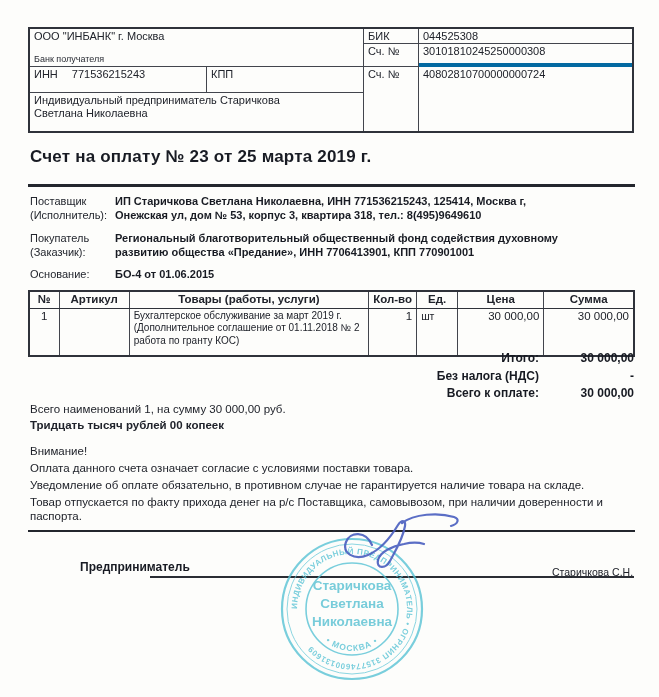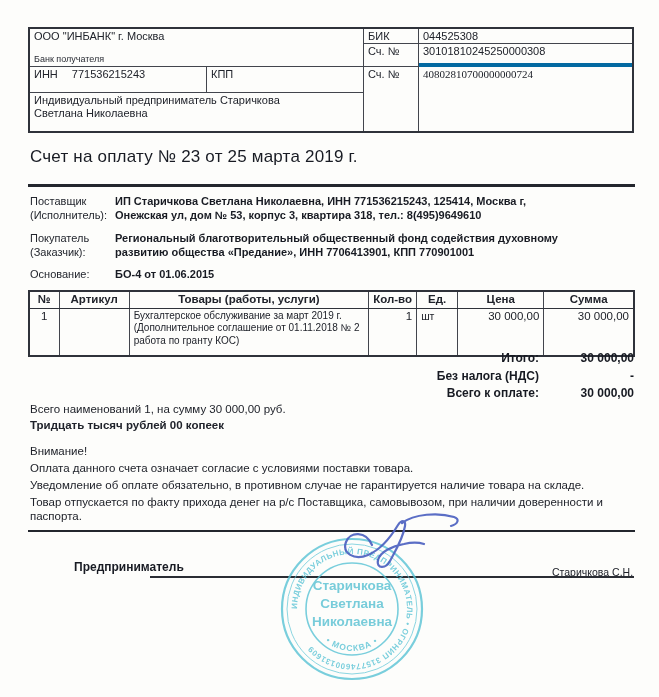--- a/index.html
+++ b/index.html
@@ -23,27 +23,27 @@
   .bank-table .cell { padding:1px 4px; overflow:hidden; }
   .bt-bank      { grid-column:1 / 3; grid-row:1 / 3; border-right:1px solid #42454d; border-bottom:1px solid #42454d; display:flex; flex-direction:column; justify-content:space-between; padding-bottom:0; }
   .bt-bik-l     { grid-column:3; grid-row:1; border-right:1px solid #42454d; border-bottom:1px solid #42454d; }
   .bt-bik-v     { grid-column:4; grid-row:1; border-bottom:1px solid #42454d; }
   .bt-corr-l    { grid-column:3; grid-row:2; border-right:1px solid #42454d; border-bottom:1px solid #42454d; padding-top:3px; }
   .bt-corr-v    { grid-column:4; grid-row:2; border-bottom:4px solid #0369a1; padding-top:3px; }
   .bt-inn       { grid-column:1; grid-row:3; border-right:1px solid #42454d; border-bottom:1px solid #42454d; padding-top:4px; }
   .bt-inn .gap  { display:inline-block; width:14px; }
   .bt-kpp       { grid-column:2; grid-row:3; border-right:1px solid #42454d; border-bottom:1px solid #42454d; padding-top:4px; }
   .bt-acc-l     { grid-column:3; grid-row:3 / 5; border-right:1px solid #42454d; padding-top:4px; }
-  .bt-acc-v     { grid-column:4; grid-row:3 / 5; padding-top:4px;font-family:Liberation Serif, serif; }
+  .bt-acc-v     { grid-column:4; grid-row:3 / 5; padding-top:4px; }
   .bt-recv      { grid-column:1 / 3; grid-row:4; border-right:1px solid #42454d; display:flex; flex-direction:column; justify-content:space-between;gap:40px; }
   .caption      { font-size:9px; line-height:11px; color:#2a2d35; }
   .bt-recv .name{ font-size:11px; line-height:13px; }
 
   
-  .doc-title { position:absolute; left:30px; top:147px; font-size:17px; font-weight:normal; letter-spacing:.2px; color:#181b23; }
+  .doc-title { position:absolute; left:30px; top:147px; font-size:17px; font-weight:bold; letter-spacing:.2px; color:#181b23; }
   .rule-1 { position:absolute; left:28px; top:184px; width:607px; height:3px; background:#23262d; }
   .rule-2 { position:absolute; left:28px; top:530px; width:607px; height:2px; background:#23262d; }
 
   
   .party { position:absolute; left:30px; width:604px; display:grid; grid-template-columns:85px 1fr; font-size:11px; line-height:14px; }
   .party .lab { color:#23262e; }
   .party .val { font-weight:bold; color:#181b23; }
   .party-supplier { top:194px; }
   .party-buyer    { top:231px; }
   .party-basis    { top:267px; }
@@ -69,21 +69,21 @@
   
   .line { position:absolute; left:30px; width:604px; font-size:11.5px; line-height:13.5px; color:#20232b; }
   .sum-count { top:403px; }
   .sum-words { top:419px; font-weight:bold; }
   .att       { top:445px; }
   .n1        { top:462px; }
   .n2        { top:479px; }
   .n3        { top:496px; }
 
   
-  .sign-label { position:absolute; left:30px; top:560px; font-size:12px; font-weight:bold; color:#181b23;padding-left:44px; }
+  .sign-label { position:absolute; left:36px; top:560px; font-size:12px; font-weight:bold; color:#181b23;padding-left:44px; }
   .sign-line  { position:absolute; left:150px; top:576px; width:484px; height:1.5px; background:#2a2d34; }
   .signer     { position:absolute; left:552px; top:566px; font-size:10.5px; color:#20232b; }
 
   .stamp-svg  { position:absolute; left:272px; top:529px; opacity:.8; }
   .sig-svg    { position:absolute; left:338px; top:511px; opacity:.9; }
 </style>
 </head>
 <body>
 
 <div class="page">

